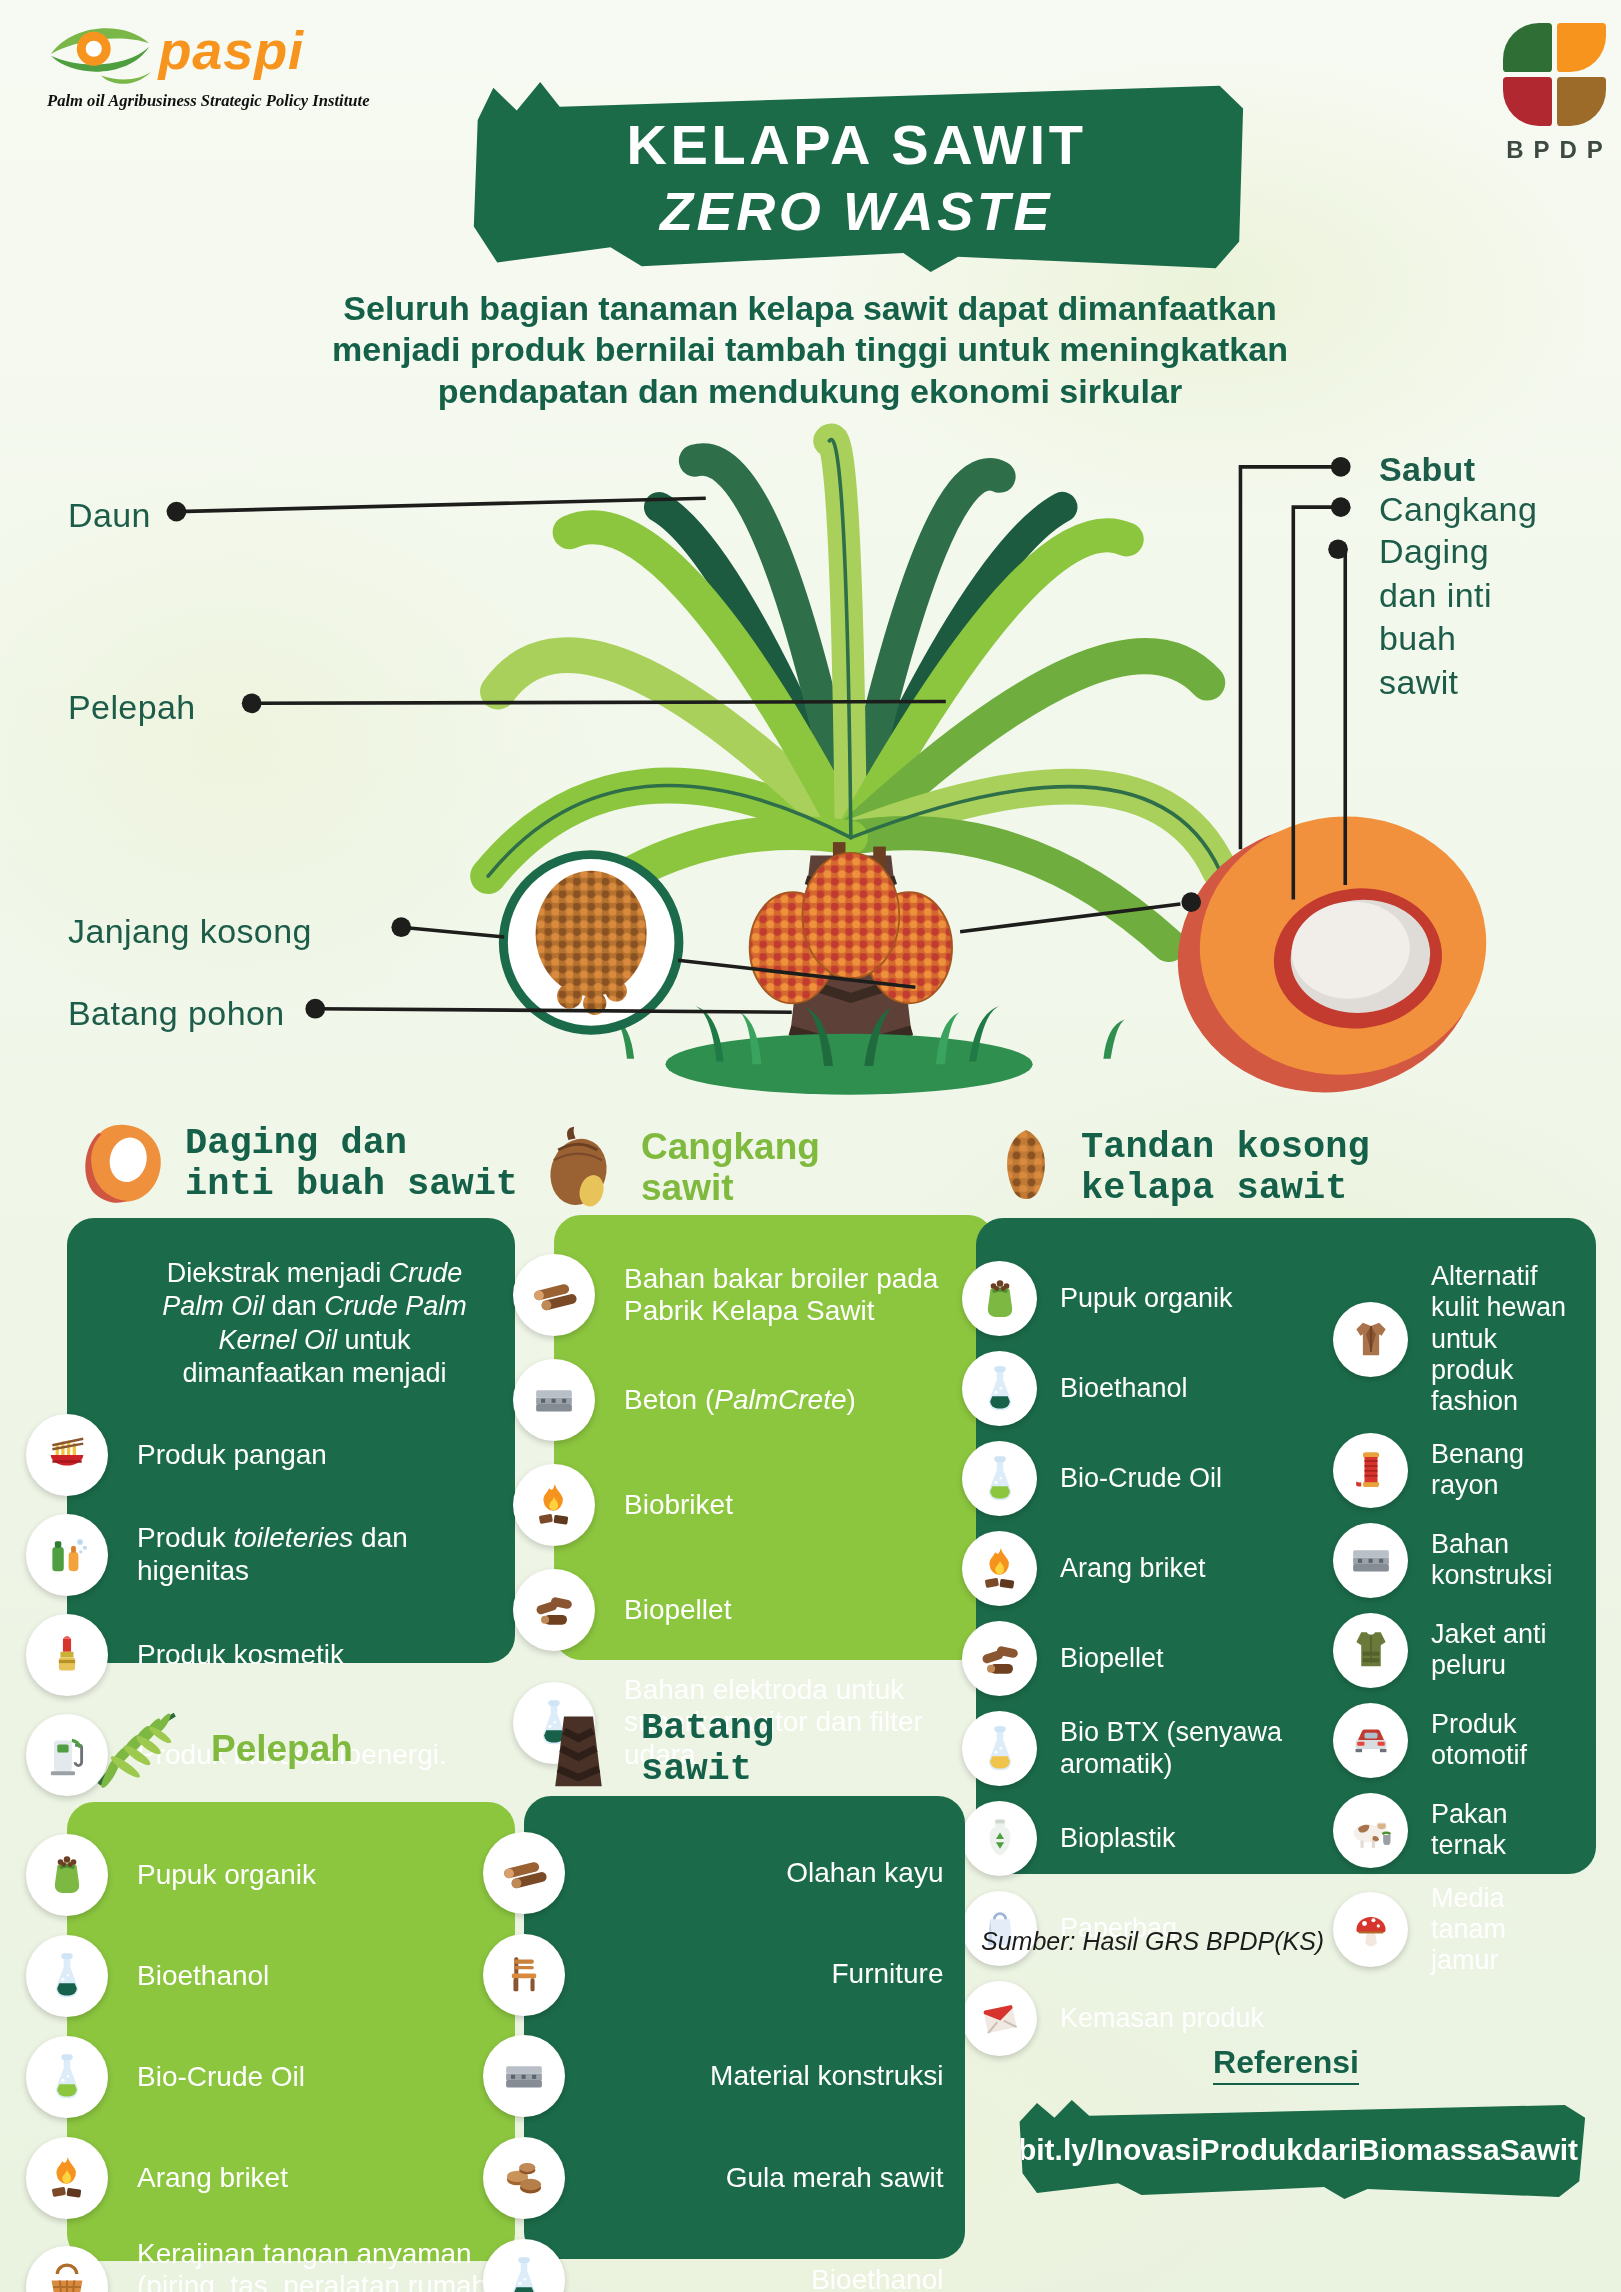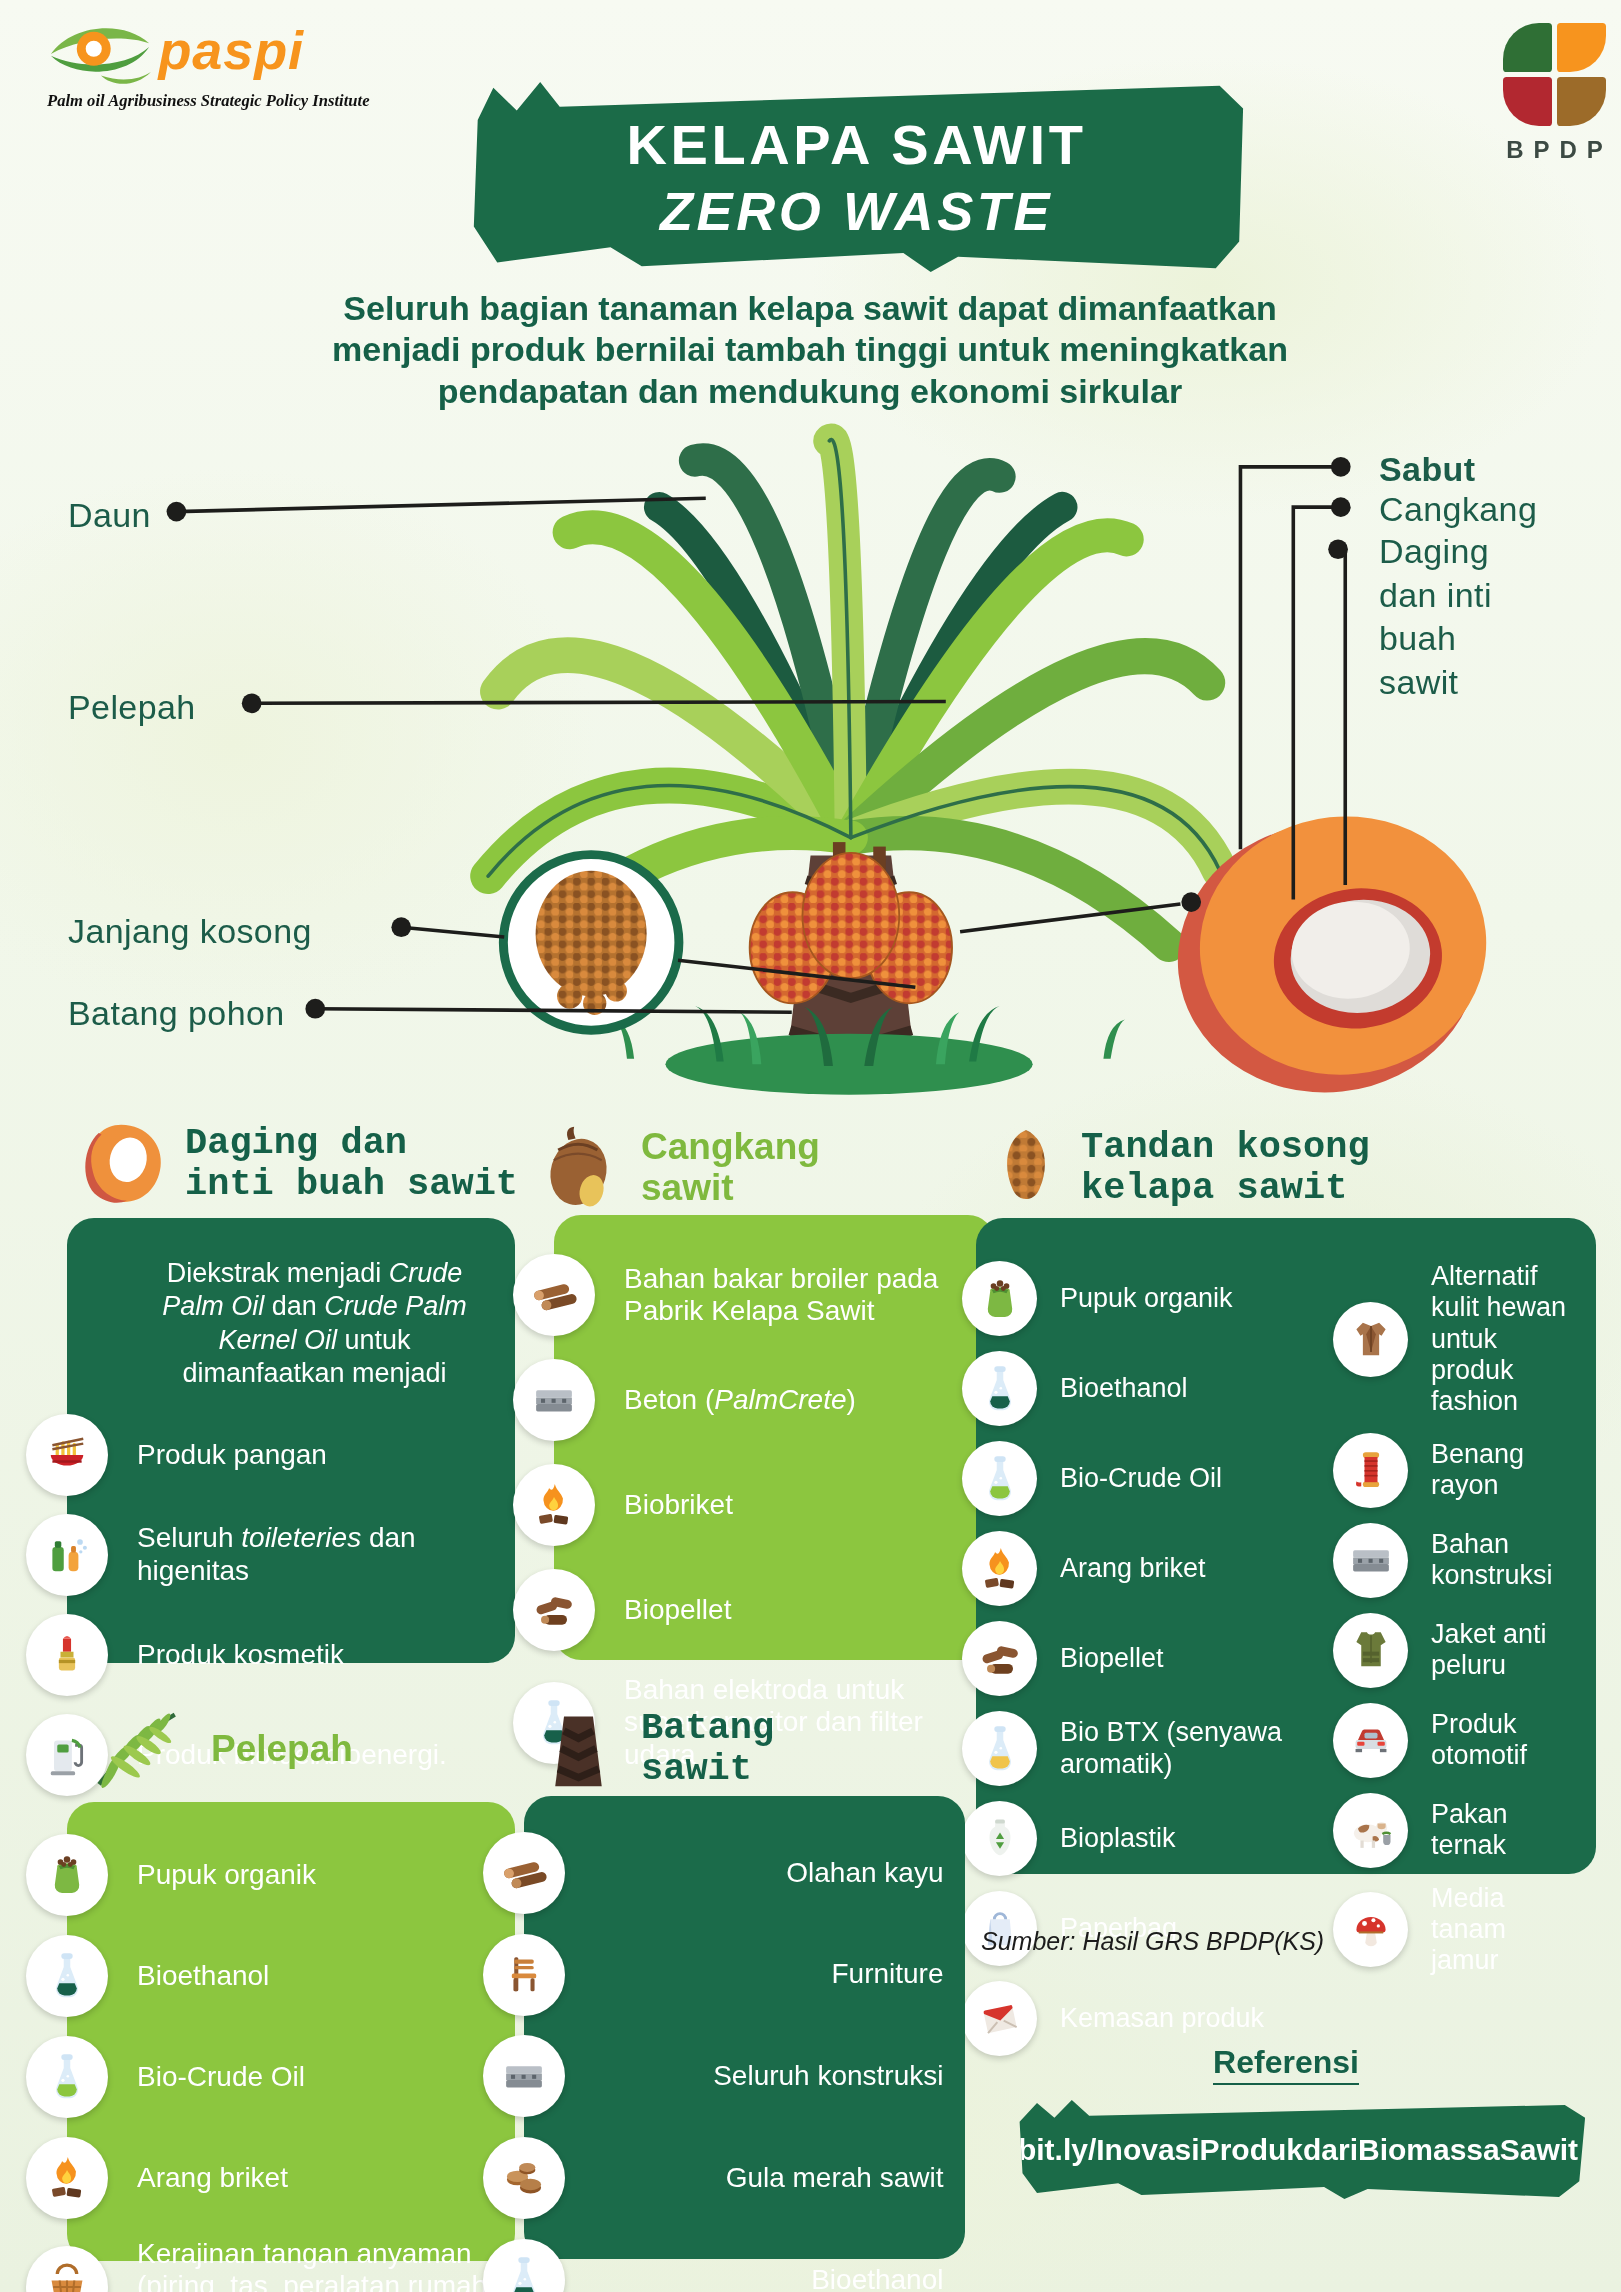--- a/index.html
+++ b/index.html
@@ -280,21 +280,21 @@
           <svg viewBox="0 0 64 64">
             <rect x="14" y="22" width="14" height="30" rx="4" fill="#4f9e3f"></rect>
             <rect x="17" y="15" width="8" height="8" rx="2" fill="#2f7d33"></rect>
             <rect x="34" y="28" width="12" height="24" rx="5" fill="#f3a33c"></rect>
             <rect x="37" y="21" width="6" height="8" rx="2" fill="#d9822b"></rect>
             <circle cx="48" cy="16" r="3.5" fill="#bcd9f2"></circle>
             <circle cx="54" cy="23" r="2.5" fill="#bcd9f2"></circle>
             <circle cx="49" cy="28" r="2" fill="#bcd9f2"></circle>
           </svg>
         </span>
-        <span class="itext"><span>Seluruh </span><span style="font-style: italic;">toileteries</span><span> dan higenitas</span></span>
+        <span class="itext"><span>Produk </span><span style="font-style: italic;">toileteries</span><span> dan higenitas</span></span>
       </div>
       <div class="item">
         <span class="icircle">
           <svg viewBox="0 0 64 64">
             <path d="M27 12 h10 v16 h-10z" fill="#d6342c"></path>
             <path d="M27 12 q5 -7 10 0z" fill="#e8584f"></path>
             <rect x="24" y="28" width="16" height="7" fill="#c9b037"></rect>
             <rect x="22" y="35" width="20" height="16" rx="3" fill="#e8c35a"></rect>
             <rect x="22" y="38" width="20" height="4" fill="#b59325"></rect>
           </svg>
@@ -753,21 +753,21 @@
             <rect x="10" y="20" width="44" height="9" rx="2" fill="#b9bfc6"></rect>
             <rect x="10" y="29" width="44" height="8" fill="#9aa1a8"></rect>
             <rect x="10" y="37" width="44" height="9" rx="2" fill="#858c93"></rect>
             <g fill="#5c646b">
               <rect x="16" y="30.5" width="5" height="5"></rect>
               <rect x="29" y="30.5" width="5" height="5"></rect>
               <rect x="42" y="30.5" width="5" height="5"></rect>
             </g>
           </svg>
         </span>
-        <span class="itext"><span>Seluruh konstruksi</span></span>
+        <span class="itext"><span>Material konstruksi</span></span>
       </div>
       <div class="item">
         <span class="icircle">
           <svg viewBox="0 0 64 64">
             <ellipse cx="24" cy="34" rx="13" ry="7" fill="#a5672f"></ellipse>
             <ellipse cx="24" cy="30" rx="13" ry="7" fill="#c9935a"></ellipse>
             <ellipse cx="40" cy="44" rx="13" ry="7" fill="#8f5526"></ellipse>
             <ellipse cx="40" cy="40" rx="13" ry="7" fill="#b67f49"></ellipse>
             <ellipse cx="36" cy="22" rx="10" ry="5.5" fill="#8f5526"></ellipse>
             <ellipse cx="36" cy="19" rx="10" ry="5.5" fill="#c08a57"></ellipse>

